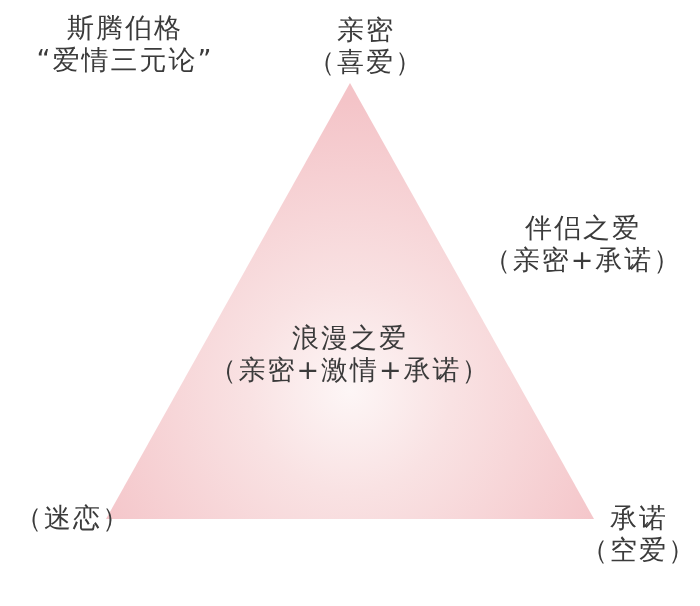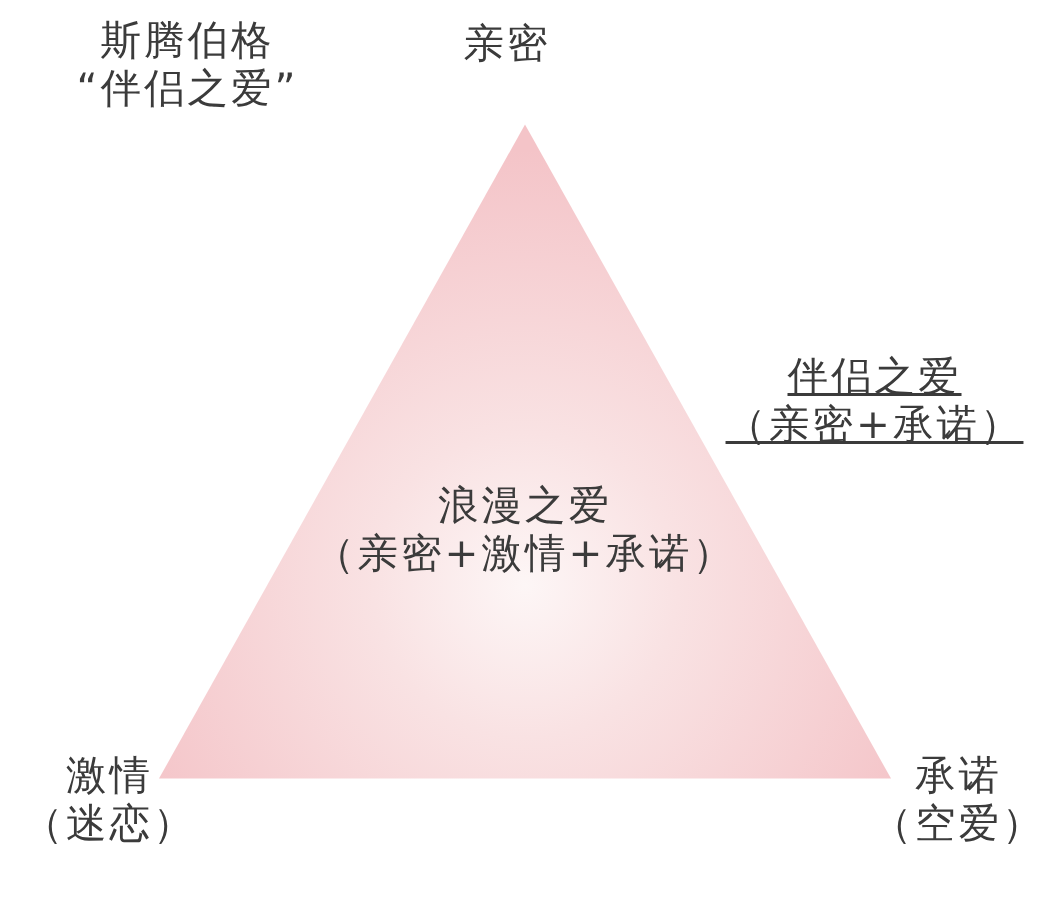--- a/index.html
+++ b/index.html
@@ -34,44 +34,44 @@
     }
     .label .line {
       display: block;
     }
     .title {
       left: 15px;
       top: 12px;
       width: 220px;
     }
     .vertex-top {
-      left: 268px;
+      left: 296px;
       top: 14px;
       width: 140px;
     }
     .vertex-left {
       left: 8px;
       top: 502px;
       width: 130px;
     }
     .vertex-right {
       left: 578px;
       top: 502px;
       width: 122px;
+      font-family: Liberation Serif, serif;
     }
     .side-left {
       left: 28px;
       top: 224px;
       width: 210px;
     }
     .side-right {
       left: 478px;
-      top: 236px;
+      top: 212px;
       width: 210px;
-      text-decoration: underline;
     }
     .center {
       left: 205px;
       top: 322px;
       width: 290px;
     }
     .side-bottom {
       left: 245px;
       top: 538px;
       width: 210px;
@@ -88,29 +88,29 @@
         <stop offset="0%" stop-color="#fdf6f6"></stop>
         <stop offset="35%" stop-color="#f9e2e3"></stop>
         <stop offset="100%" stop-color="#f4c4c8"></stop>
       </radialGradient>
     </defs>
     <polygon points="350,83 106,519 594,519" fill="url(#triFill)"></polygon>
   </svg>
 
   <div class="label title">
     <span class="line">斯腾伯格</span>
-    <span class="line">“伴侣之爱”</span>
+    <span class="line">“爱情三元论”</span>
   </div>
 
   <div class="label vertex-top">
     <span class="line">亲密</span>
+    <span class="line">（喜爱）</span>
   </div>
 
   <div class="label vertex-left">
-    <span class="line">激情</span>
     <span class="line">（迷恋）</span>
   </div>
 
   <div class="label vertex-right">
     <span class="line">承诺</span>
     <span class="line">（空爱）</span>
   </div>
 
 
   <div class="label side-right">

